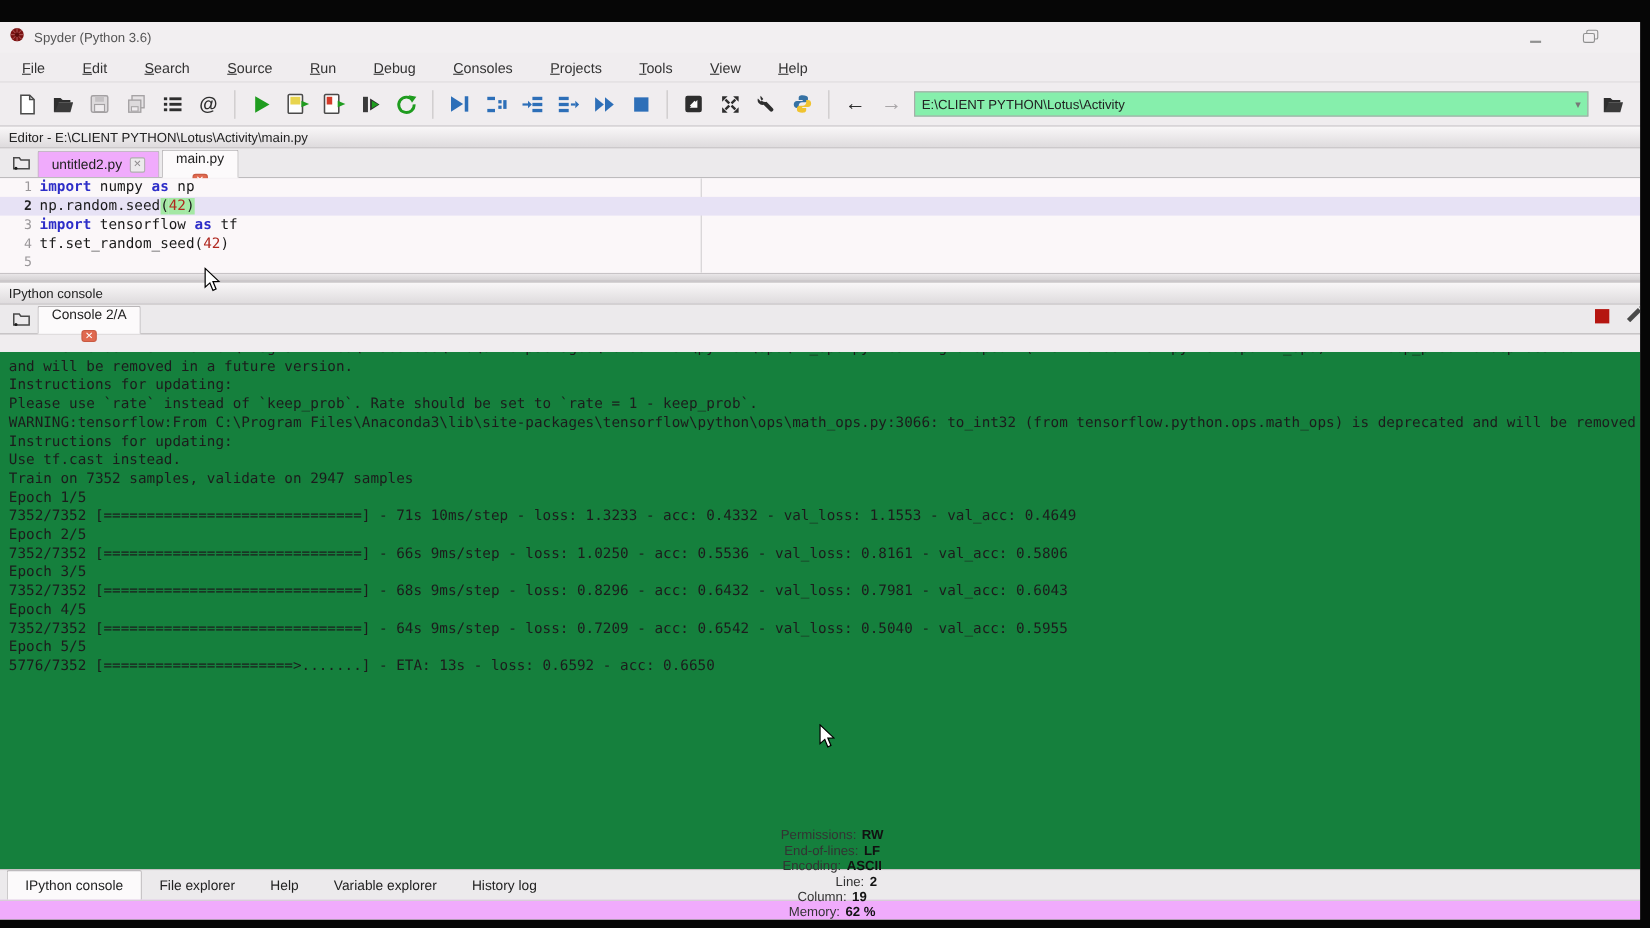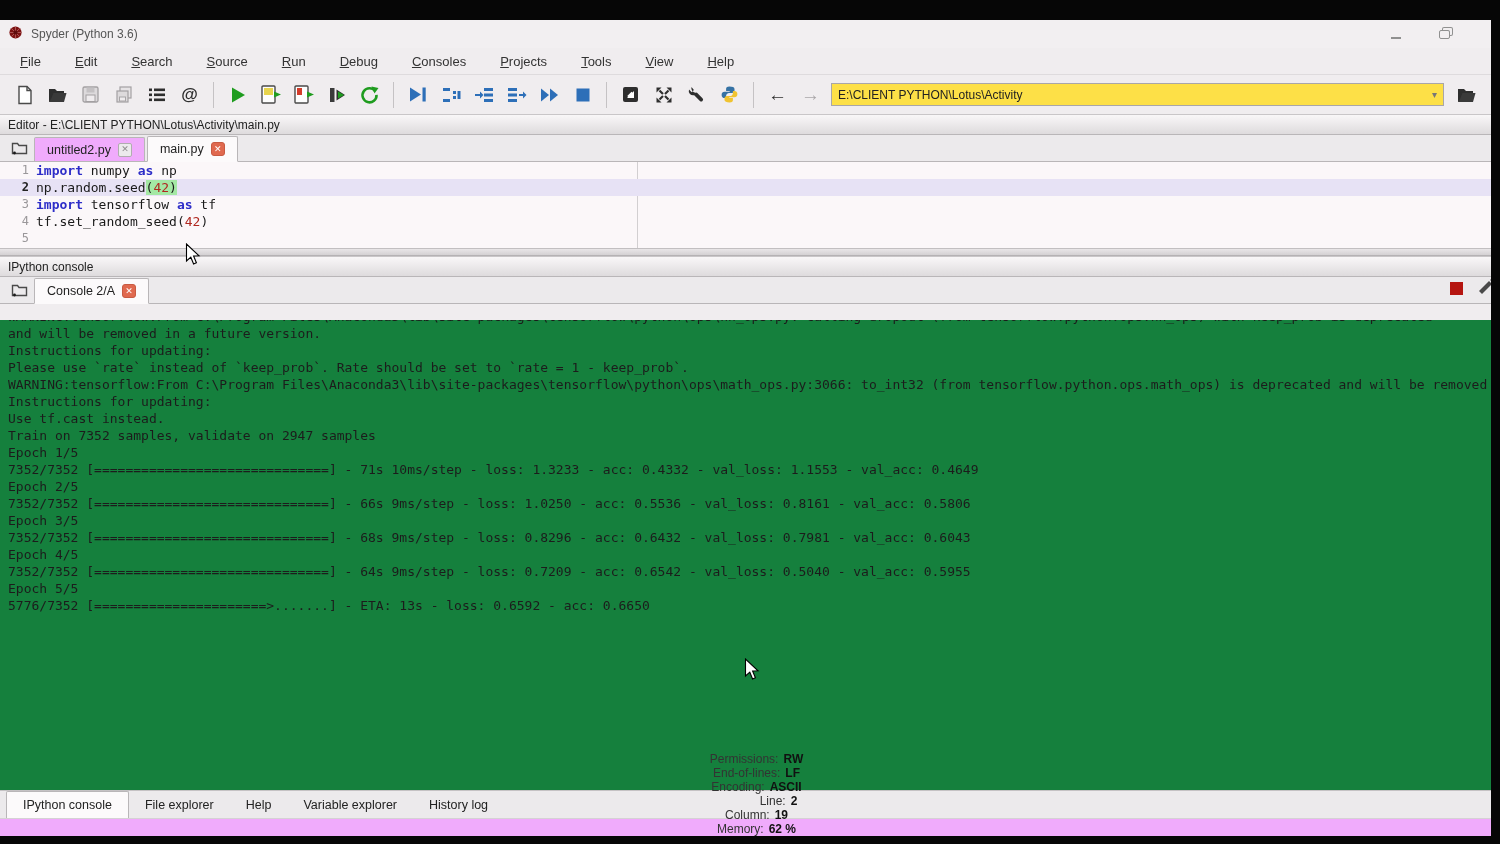--- a/index.html
+++ b/index.html
@@ -28,38 +28,38 @@
   .toolbar { height:40px; display:flex; align-items:center; padding:0 8px;
              border-top:1px solid #dedbdd; background:#f0edef; }
   .tgroup { display:flex; align-items:center; }
   .tsep { width:1px; height:26px; background:#c5c2c4; margin:0 7px; }
   .tbtn { width:33px; height:30px; display:flex; align-items:center; justify-content:center; }
   .tbtn svg { display:block; }
   .at-glyph { font-size:17px; font-weight:bold; color:#2e2e2e; }
   .nav-arrow { font-size:19px; font-weight:bold; line-height:1; }
   .nav-back { color:#2e2e2e; }
   .nav-fwd { color:#a9a6a8; }
-  .path-combo { flex:1; height:23px; margin:0 6px 0 4px; background:#fde047; border:1px solid #a9a6a8;
+  .path-combo { flex:1; height:23px; margin:0 6px 0 4px; background:#86efac; border:1px solid #a9a6a8;
                 display:flex; align-items:center; padding:0 6px; font-size:12px; color:#222; }
   .path-text { flex:1; white-space:nowrap; overflow:hidden; }
   .combo-chev { color:#777; font-size:10px; padding-left:4px; }
 
   
   .pane-header { height:21px; background:linear-gradient(#f9f7f8,#dedbdd); border-top:1px solid #c9c6c8;
                  border-bottom:1px solid #b9b6b8; display:flex; align-items:center;
                  padding:0 8px; font-size:12px; color:#222; }
 
   
   .tabbar { height:27px; background:#eceaec; border-bottom:1px solid #b9b6b8;
             display:flex; align-items:flex-end; padding:0 4px; }
   .browse-btn { width:30px; height:24px; display:flex; align-items:center; justify-content:center; margin-bottom:1px; }
   .tab { display:flex; align-items:center; gap:7px; height:24px; padding:0 12px; margin-right:2px;
          font-size:12.5px; color:#222; background:#f0abfc; border:1px solid #b9b6b8; border-bottom:none;
          border-radius:2px 2px 0 0; }
-  .tab.active { background:#fcfafb; height:26px; margin-bottom:-1px; border-bottom:1px solid #fcfafb; }
+  .tab.active { background:#fcfafb; height:26px; margin-bottom:-1px; border-bottom:1px solid #fcfafb;flex-direction:column; }
   .close { width:14px; height:14px; display:flex; align-items:center; justify-content:center;
            font-size:9px; line-height:1; }
   .close-gray { border:1px solid #b0adaf; background:#eceaec; color:#908d8f; border-radius:2px; }
   .close-red { background:#e0694f; border:1px solid #c85a42; color:#fff; border-radius:3px; }
   .console-tab-icons { margin-left:auto; display:flex; align-items:center; gap:14px; padding-right:0;
                        margin-bottom:5px; }
   .stop-square { width:13px; height:13px; background:#b51510; }
 
   
   .code-area { height:86px; background:#fbf7f9; position:relative; overflow:hidden;

